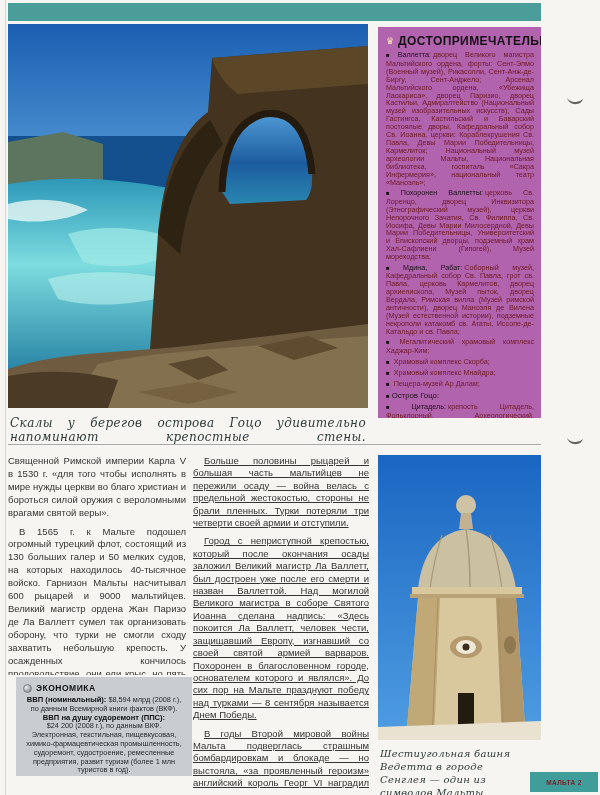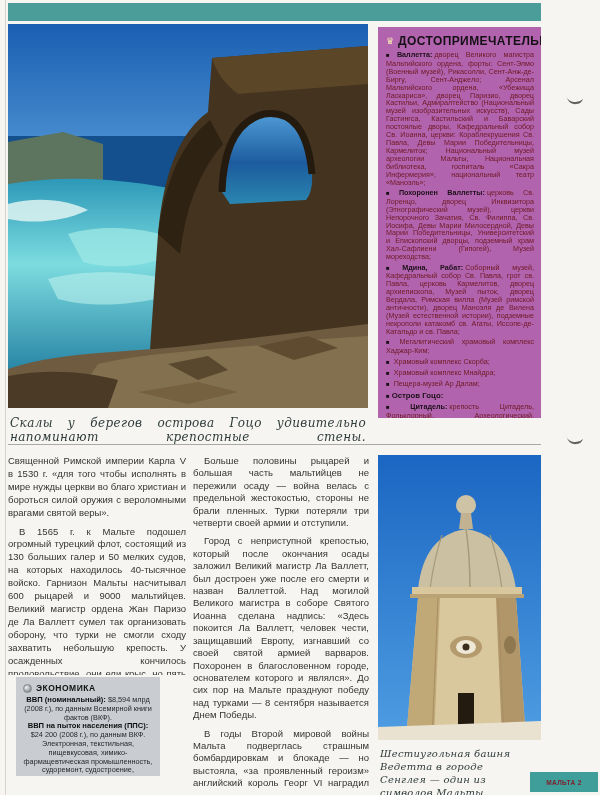--- a/index.html
+++ b/index.html
@@ -26,25 +26,25 @@
     font-size:12px; color:#2e3b3b; letter-spacing:.4px;
     text-align:justify; text-align-last:justify;
   }
   .caption-rule { position:absolute; left:8px; top:444px; width:533px; height:1px; background:#a9a9a9; }
 
   
   .col { position:absolute; text-align:justify; color:#343434; }
   .col p { margin-bottom:6px; }
   .col p.indent { text-indent:11px; }
   .col-left  { left:8px;  top:455px; width:178px; height:220px; font-size:9.5px; line-height:12.9px; overflow:hidden; }
-  .col-right { left:193px; top:455px; width:176px; height:338px; font-size:9.5px; line-height:12.4px; overflow:hidden; }
+  .col-right { left:193px; top:455px; width:176px; height:338px; font-size:9.5px; line-height:12.4px; overflow:hidden;text-decoration:underline; }
 
   
   .econ-box {
-    position:absolute; left:16px; top:677px; width:144px; height:99px;
+    position:absolute; left:16px; top:677px; width:176px; height:99px;
     background:#c9cdd1; padding:6px 7px 5px 7px; overflow:hidden;
   }
   .econ-head { display:flex; align-items:center; gap:4px; margin-bottom:3px; }
   .coin-icon {
     width:9px; height:9px; border-radius:50%;
     background:radial-gradient(circle at 35% 35%, #f2f2f2, #8d9398 70%);
     border:1px solid #7e848a; flex:0 0 auto;
   }
   .econ-title { font-weight:bold; font-size:8.5px; letter-spacing:.5px; color:#111; }
   .econ-box p { font-size:7.3px; line-height:8.8px; color:#26292c; text-align:center; }
@@ -53,21 +53,21 @@
   
   .sidebar {
     position:absolute; left:378px; top:27px; width:163px; height:391px;
     background:#b263ae; padding:7px 7px 5px 8px; overflow:hidden;
   }
   .sb-head { display:flex; align-items:center; gap:4px; margin-bottom:3px; }
   .crown-icon { color:#f6e9b0; font-size:9px; line-height:9px; }
   .sb-title { font-weight:bold; font-size:12px; letter-spacing:.4px; color:#151015; }
   .sb-entry { font-size:7.2px; line-height:7.9px; margin-bottom:2.5px; color:#6d1a22; text-align:justify; }
   .sb-entry .bullet { color:#1c1018; font-size:6px; margin-right:2px; }
-  .sb-entry .lbl { font-weight:bold; color:#1c1018; margin-right:2px; }
+  .sb-entry .lbl { font-weight:normal; color:#1c1018; margin-right:2px; }
   .sb-entry.section-head { font-size:7.8px; margin-top:1px; }
 
   
   .tower-photo { position:absolute; left:378px; top:455px; width:163px; height:285px; overflow:hidden; background:#2a78cc; }
   .tower-photo svg { display:block; width:100%; height:100%; }
   .tower-caption {
     position:absolute; left:380px; top:747px; width:150px;
     font-family:"DejaVu Serif", serif; font-style:italic;
     font-size:10px; line-height:13px; color:#2e3b3b; letter-spacing:.3px;
   }
@@ -147,21 +147,21 @@
   <p class="indent">Город с неприступной крепостью, который после окончания осады заложил Великий магистр Ла Валлетт, был достроен уже после его смерти и назван Валлеттой. Над могилой Великого магистра в соборе Святого Иоанна сделана надпись: «Здесь покоится Ла Валлетт, человек чести, защищавший Европу, изгнавший со своей святой армией варваров. Похоронен в благословенном городе, основателем которого и являлся». До сих пор на Мальте празднуют победу над турками — 8 сентября называется Днем Победы.</p>
   <p class="indent">В годы Второй мировой войны Мальта подверглась страшным бомбардировкам и блокаде — но выстояла, «за проявленный героизм» английский король Георг VI наградил остров орденом Святого Георгия, изображение которого теперь находится на государственном флаге.</p>
 </div>
 
 <div class="econ-box">
   <div class="econ-head">
     <span class="coin-icon"></span>
     <span class="econ-title">ЭКОНОМИКА</span>
   </div>
   <p><span class="lbl">ВВП (номинальный):</span> <span>$8,594 млрд (2008 г.), по данным Всемирной книги фактов (ВКФ).</span></p>
-  <p><span class="lbl">ВВП на пыток населения (ППС):</span><br><span>$24 200 (2008 г.), по данным ВКФ.</span></p>
+  <p><span class="lbl">ВВП на душу судоремонт (ППС):</span><br><span>$24 200 (2008 г.), по данным ВКФ.</span></p>
   <p>Электронная, текстильная, пищевкусовая, химико-фармацевтическая промышленность, судоремонт, судостроение, ремесленные предприятия, развит туризм (более 1 млн туристов в год).</p>
 </div>
 
 <div class="sidebar">
   <div class="sb-head">
     <span class="crown-icon">♛</span>
     <span class="sb-title">ДОСТОПРИМЕЧАТЕЛЬНОСТИ</span>
   </div>
   <p class="sb-entry"><span class="bullet">■</span><span class="lbl">Валлетта:</span><span>дворец Великого магистра Мальтийского ордена, форты: Сент-Элмо (Военный музей), Рикасолли, Сент-Анж-де-Биргу, Сент-Анджело; Арсенал Мальтийского ордена, «Убежища Ласкариса», дворец Паризио, дворец Кастильи, Адмиралтейство (Национальный музей изобразительных искусств), Сады Гастингса, Кастильский и Баварский постоялые дворы, Кафедральный собор Св. Иоанна, церкви: Кораблекрушения Св. Павла, Девы Марии Победительницы, Кармелиток; Национальный музей археологии Мальты, Национальная библиотека, госпиталь «Сакра Инфермерия», национальный театр «Маноэль»;</span></p>
   <p class="sb-entry"><span class="bullet">■</span><span class="lbl">Похоронен Валлетты:</span><span>церковь Св. Лоренцо, дворец Инквизитора (Этнографический музей), церкви Непорочного Зачатия, Св. Филиппа, Св. Иосифа, Девы Марии Милосердной, Девы Марии Победительницы, Университетский и Епископский дворцы, подземный храм Хал-Сафлиени (Гипогей), Музей мореходства;</span></p>

